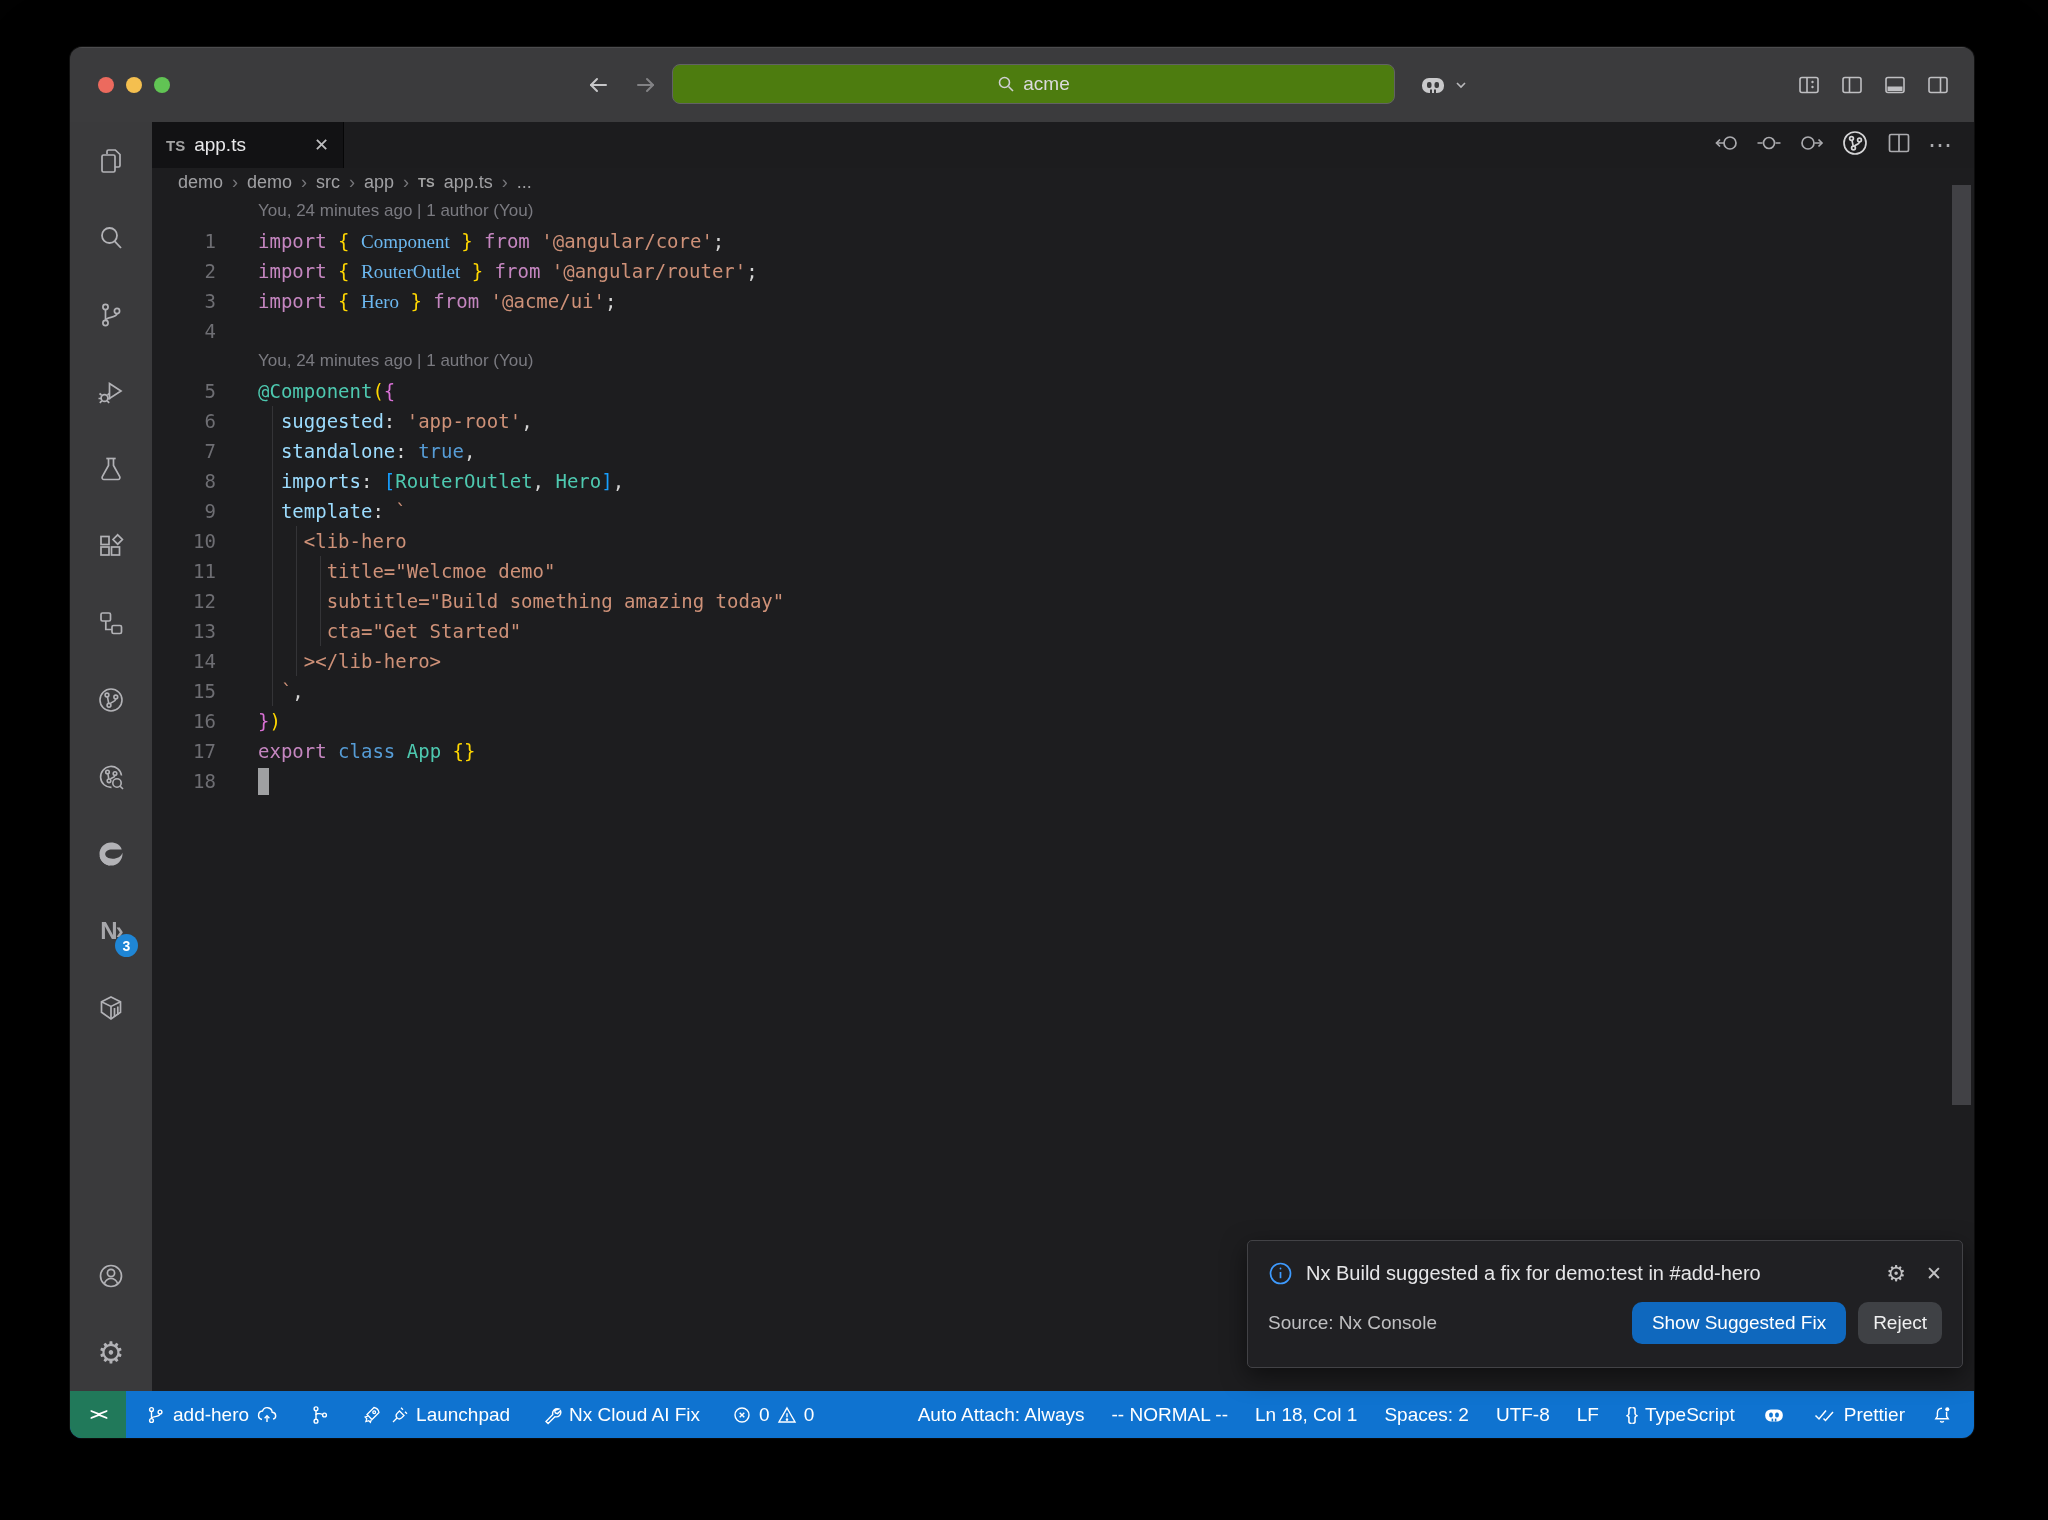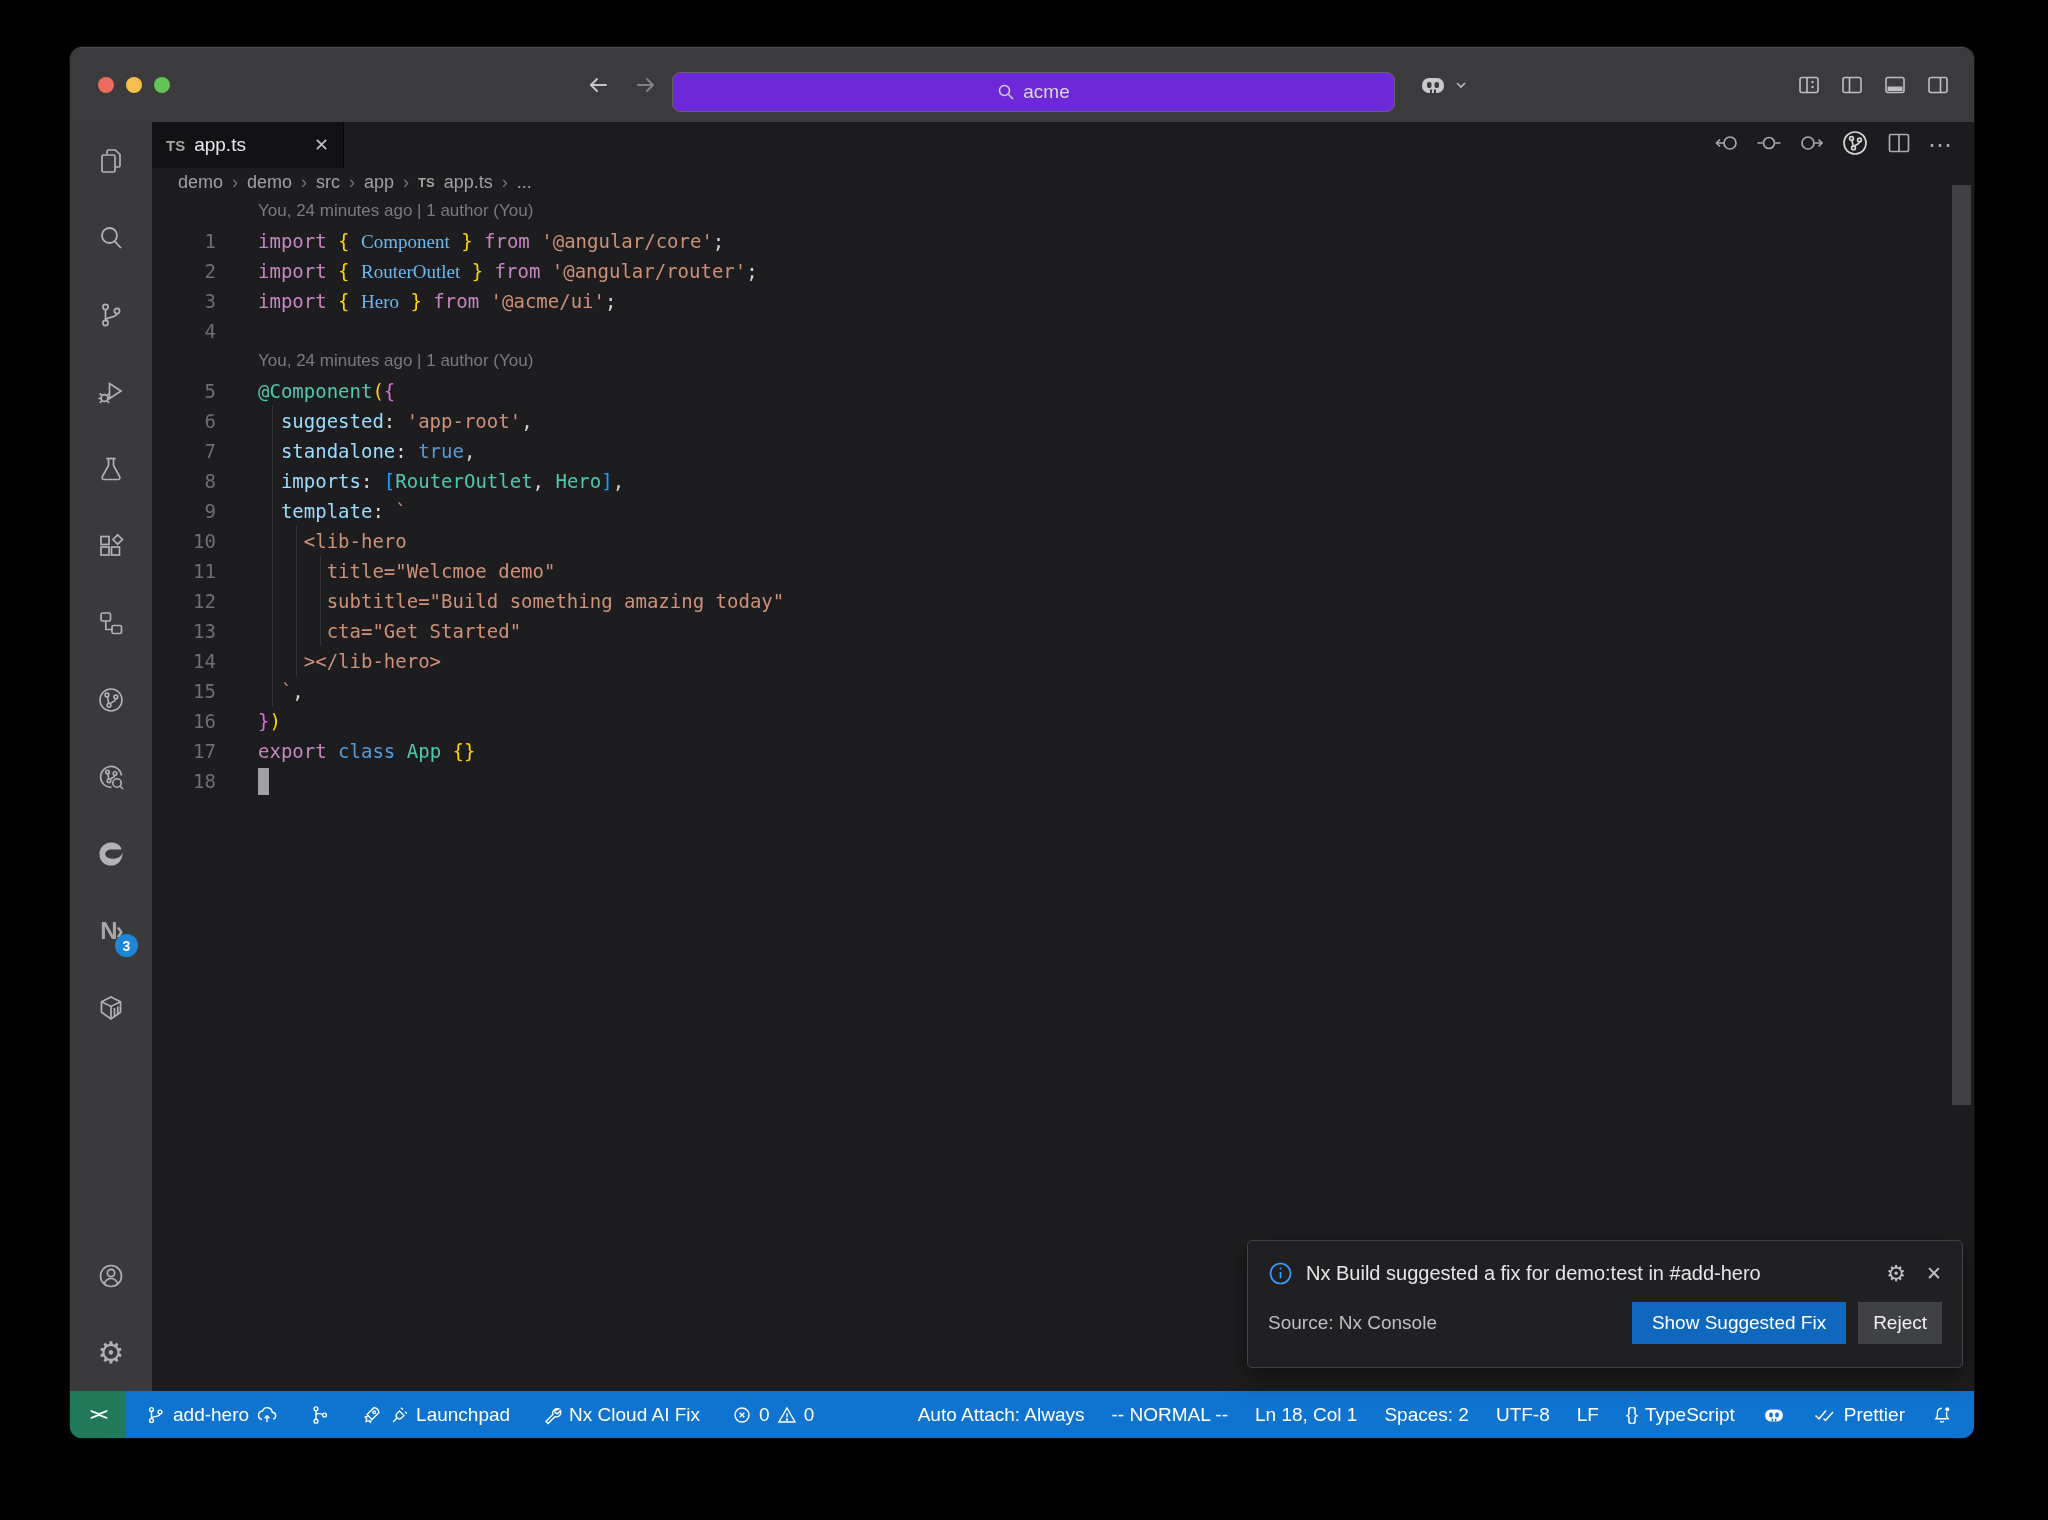--- a/index.html
+++ b/index.html
@@ -11,21 +11,21 @@
     box-shadow:0 30px 80px rgba(0,0,0,.65), 0 0 0 1px rgba(255,255,255,.08); }
 
   
   .titlebar { position:absolute; top:0; left:0; right:0; height:75px; background:#3B3B3D;
     box-shadow:inset 0 1px 0 rgba(255,255,255,.09); }
   .traffic { position:absolute; left:28px; top:0; height:75px; display:flex; align-items:center; gap:12px; }
   .tl { width:16px; height:16px; border-radius:50%; }
   .tl.red{ background:#EC6A5E; } .tl.yellow{ background:#F4BF4F; } .tl.green{ background:#61C454; }
   .nav-arrows { position:absolute; left:515px; top:0; height:75px; display:flex; align-items:center; gap:22px; }
   .nav-arrows svg { display:block; }
-  .searchbox { position:absolute; left:602px; top:25px; width:723px; height:40px; background:#6d28d9;
+  .searchbox { position:absolute; left:602px; top:17px; width:723px; height:40px; background:#4d7c0f;
     border:1px solid #626264; border-radius:8px; display:flex; align-items:center; justify-content:center;
     gap:8px; color:#DBDBDD; font-size:19px; }
   .copilot-chip { position:absolute; left:1348px; top:0; height:75px; display:flex; align-items:center; gap:6px; color:#C9C9CB; }
   .layout-icons { position:absolute; right:24px; top:0; height:75px; display:flex; align-items:center; gap:19px; }
   .tb-icon { color:#BFBFC2; display:flex; }
 
   
   .body { position:absolute; top:75px; bottom:47px; left:0; right:0; display:flex; }
   .activitybar { width:82px; background:#3A3A3C; display:flex; flex-direction:column; align-items:center; flex-shrink:0; }
   .ab-top { display:flex; flex-direction:column; align-items:center; }
@@ -80,21 +80,21 @@
   .notification { position:absolute; left:1177px; top:1193px; width:716px; height:128px;
     background:#202023; border:1px solid #424246; border-radius:5px; padding:0 20px;
     box-shadow:0 8px 24px rgba(0,0,0,.5); }
   .notif-title-row { display:flex; align-items:center; gap:13px; margin-top:20px; }
   .notif-title { color:#E6E6E8; font-size:20px; flex:1; }
   .notif-icons { display:flex; align-items:center; gap:20px; color:#C2C2C4; }
   .notif-gear { font-size:22px; cursor:pointer; font-family:"DejaVu Sans", sans-serif; }
   .notif-close { font-size:19px; cursor:pointer; }
   .notif-bottom-row { display:flex; align-items:center; margin-top:16px; }
   .notif-source { color:#BFBFC1; font-size:19px; flex:1; }
-  .btn { height:42px; display:flex; align-items:center; border-radius:0; font-size:19px; cursor:pointer; }
+  .btn { height:42px; display:flex; align-items:center; border-radius:10px; font-size:19px; cursor:pointer; }
   .btn-primary { background:#0F68BE; color:#fff; padding:0 20px; margin-right:12px; }
   .btn-secondary { background:#3F4145; color:#F0F0F1; padding:0 15px; }
 </style>
 </head>
 <body>
 
 <div class="canvas">
   <div class="window">
 
     <div class="titlebar">

